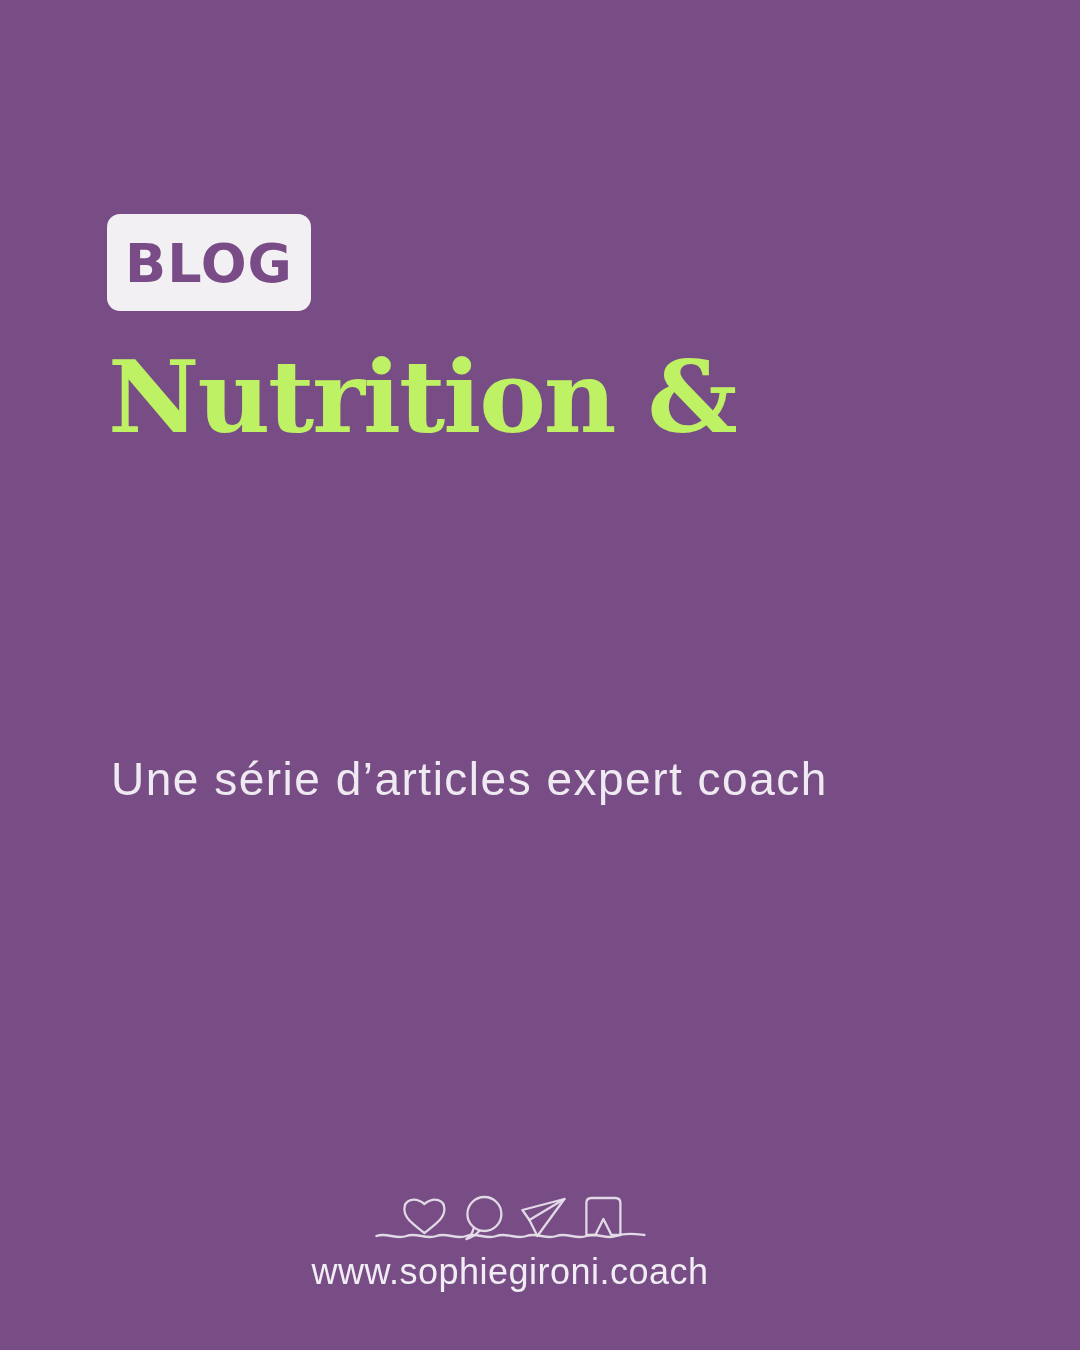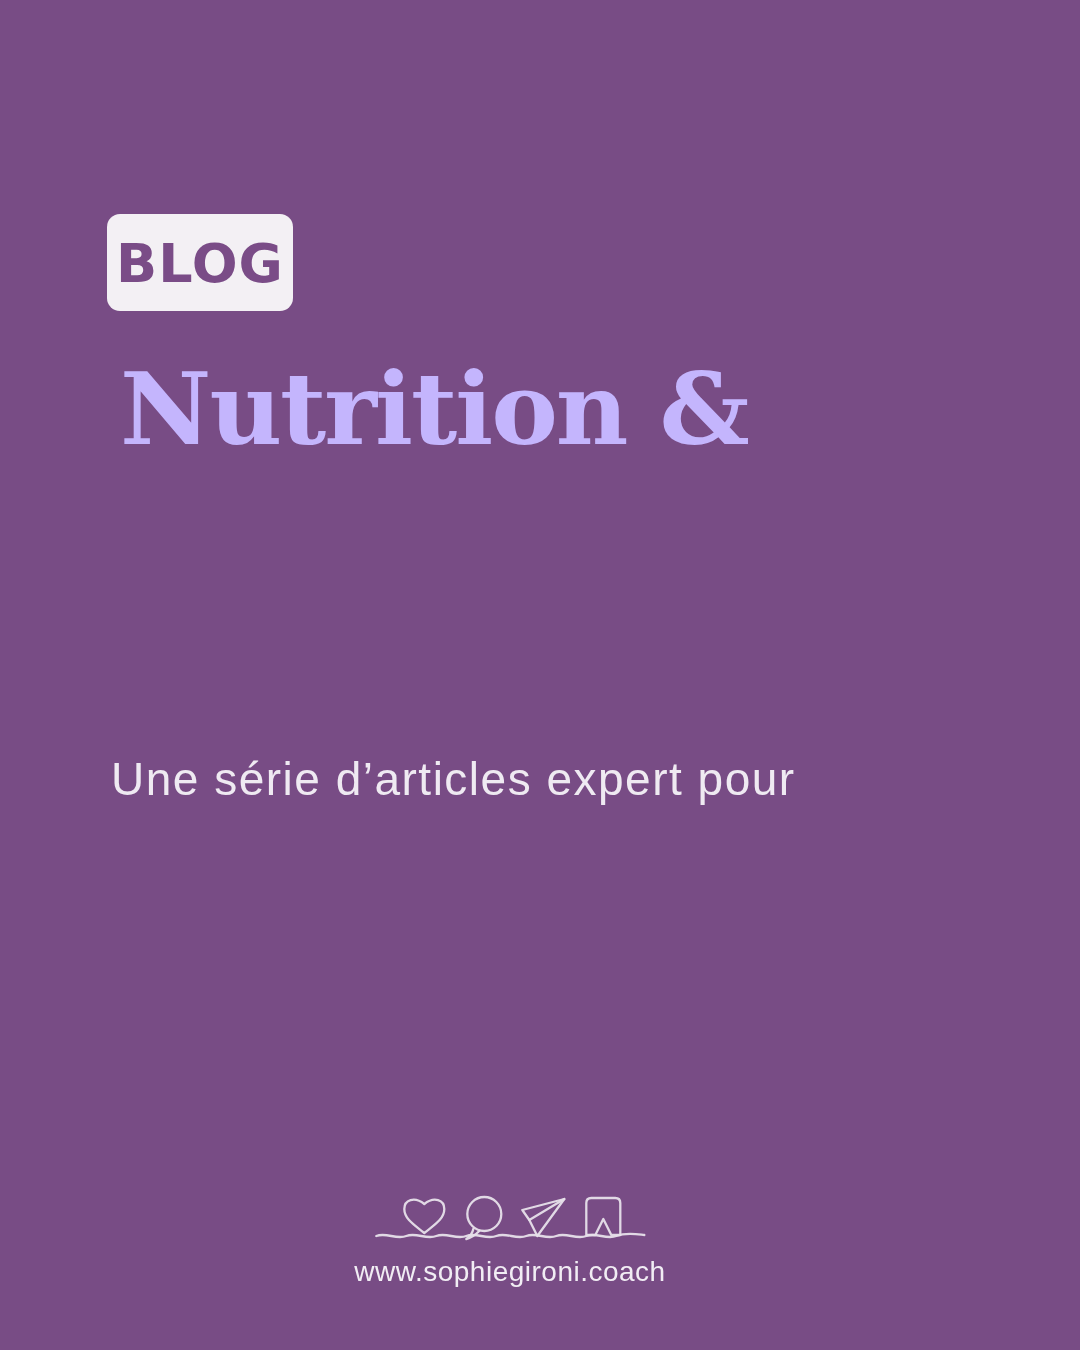--- a/index.html
+++ b/index.html
@@ -14,21 +14,21 @@
     background: #784C85;
     overflow: hidden;
     font-family: "Liberation Sans", sans-serif;
   }
 
   
   .badge {
     position: absolute;
     left: 107px;
     top: 214px;
-    width: 186px;
+    width: 204px;
     height: 97px;
     background: #F3F0F4;
     border-radius: 13px;
     display: flex;
     align-items: center;
     justify-content: center;
     text-align: right;
   }
   .badge-label {
     font-family: "DejaVu Sans", sans-serif;
@@ -38,27 +38,27 @@
     color: #7A4C87;
     line-height: 1;
     padding-top: 2px;
   }
 
   
   .title {
     position: absolute;
     left: 108px;
     top: 341px;
-    margin: 12px;
+    margin: 0;
     font-family: "DejaVu Serif", serif;
     font-weight: bold;
     font-size: 100px;
     line-height: 112px;
     letter-spacing: -2px;
-    color: #c4b5fd;
+    color: #bef264;
   }
   .title-line { display: block; }
 
   
   .subtitle {
     position: absolute;
     left: 111px;
     top: 737px;
     margin: 0;
     font-family: "Liberation Sans", sans-serif;
@@ -90,41 +90,41 @@
     stroke: #E7E0EA;
     stroke-width: 2.3;
     stroke-linecap: round;
     stroke-linejoin: round;
     opacity: 0.95;
   }
   .website {
     margin-top: 7px;
     font-family: "Liberation Sans", sans-serif;
     font-weight: 300;
-    font-size: 28px;
+    font-size: 36px;
     letter-spacing: 0.5px;
     color: #F1EDF4;
     line-height: 34px;
   }
 </style>
 </head>
 <body>
 
 <div class="canvas">
 
   <div class="badge">
     <span class="badge-label">BLOG</span>
   </div>
 
   <h1 class="title">
     <span class="title-line">Nutrition &amp;</span>
   </h1>
 
   <p class="subtitle">
-    <span class="subtitle-line">Une série d’articles expert pour</span>
+    <span class="subtitle-line">Une série d’articles expert coach</span>
   </p>
 
   <div class="footer">
     <svg class="lineart" viewBox="0 0 272 62" aria-hidden="true">
 
       <path d="M2,50 C12,46 22,54 32,50 C42,46 52,54 62,50 C72,46 82,54 92,50
                C102,46 112,54 122,50 C132,46 142,54 152,50 C162,46 172,54 182,50
                C192,46 202,54 212,50 C222,46 232,54 242,50 C252,46 262,48 270,49"></path>
 
       <path d="M50,47 C40,39 30,33 30,23 C30,14 40,10 50,18 C60,10 70,14 70,23

